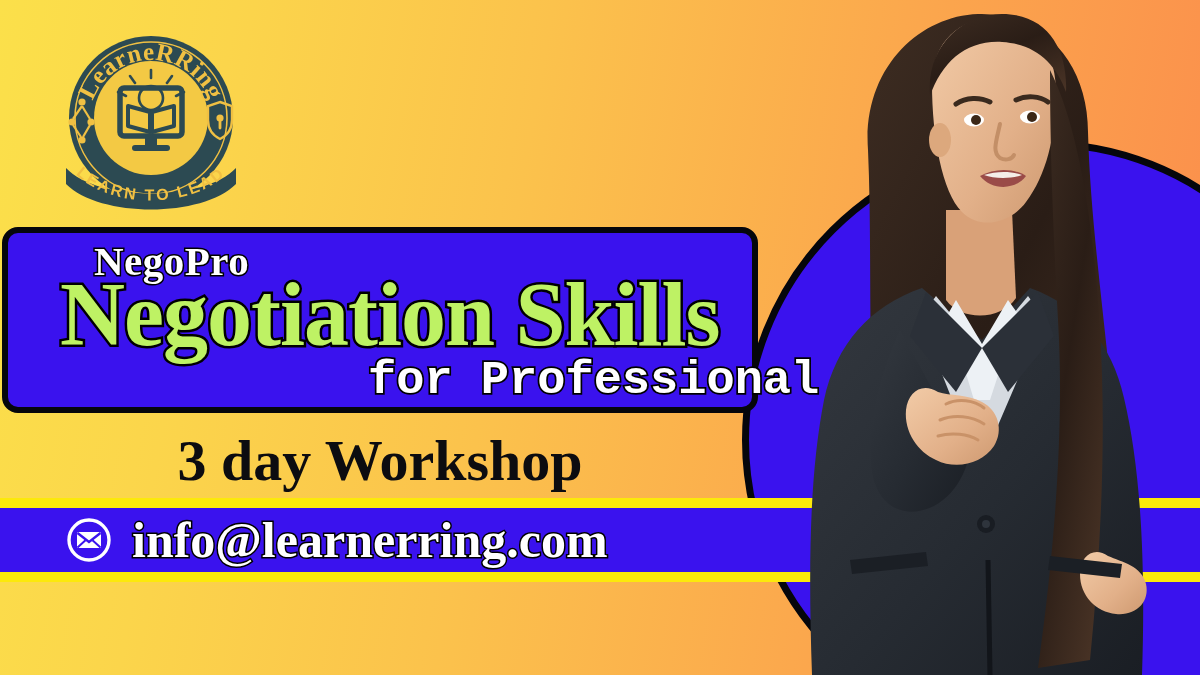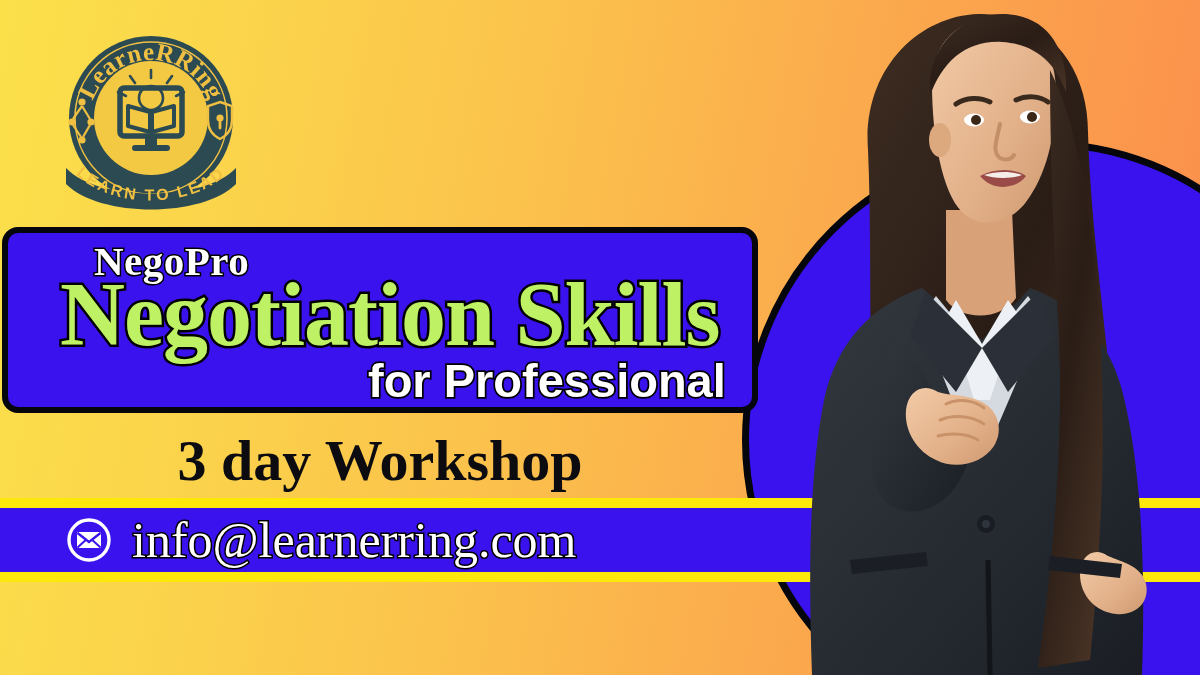--- a/index.html
+++ b/index.html
@@ -93,21 +93,21 @@
     letter-spacing: -1px;
     color: #bef264;
     -webkit-text-stroke: 5px #000000;
     paint-order: stroke fill;
     white-space: nowrap;
   }
   .subhead {
     position: absolute;
     left: 360px;
     top: 122px;
-    font-family: Liberation Sans, sans-serif;
+    font-family: Liberation Mono, monospace;
     font-weight: bold;
     font-size: 47px;
     line-height: 52px;
     color: #FFFFFF;
     -webkit-text-stroke: 3.5px #000000;
     paint-order: stroke fill;
     white-space: nowrap;
   }
 
   
@@ -163,21 +163,21 @@
     z-index: 5;
   }
   .mail-icon {
     width: 46px;
     height: 46px;
     flex: 0 0 auto;
   }
   .mail-icon svg { display: block; width: 100%; height: 100%; }
   .email-text {
     font-family: "Liberation Serif", serif;
-    font-weight: normal;
+    font-weight: bold;
     font-size: 50px;
     line-height: 56px;
     color: #FFFFFF;
     -webkit-text-stroke: 3px #000000;
     paint-order: stroke fill;
     white-space: nowrap;
   }
 </style>
 </head>
 <body>

